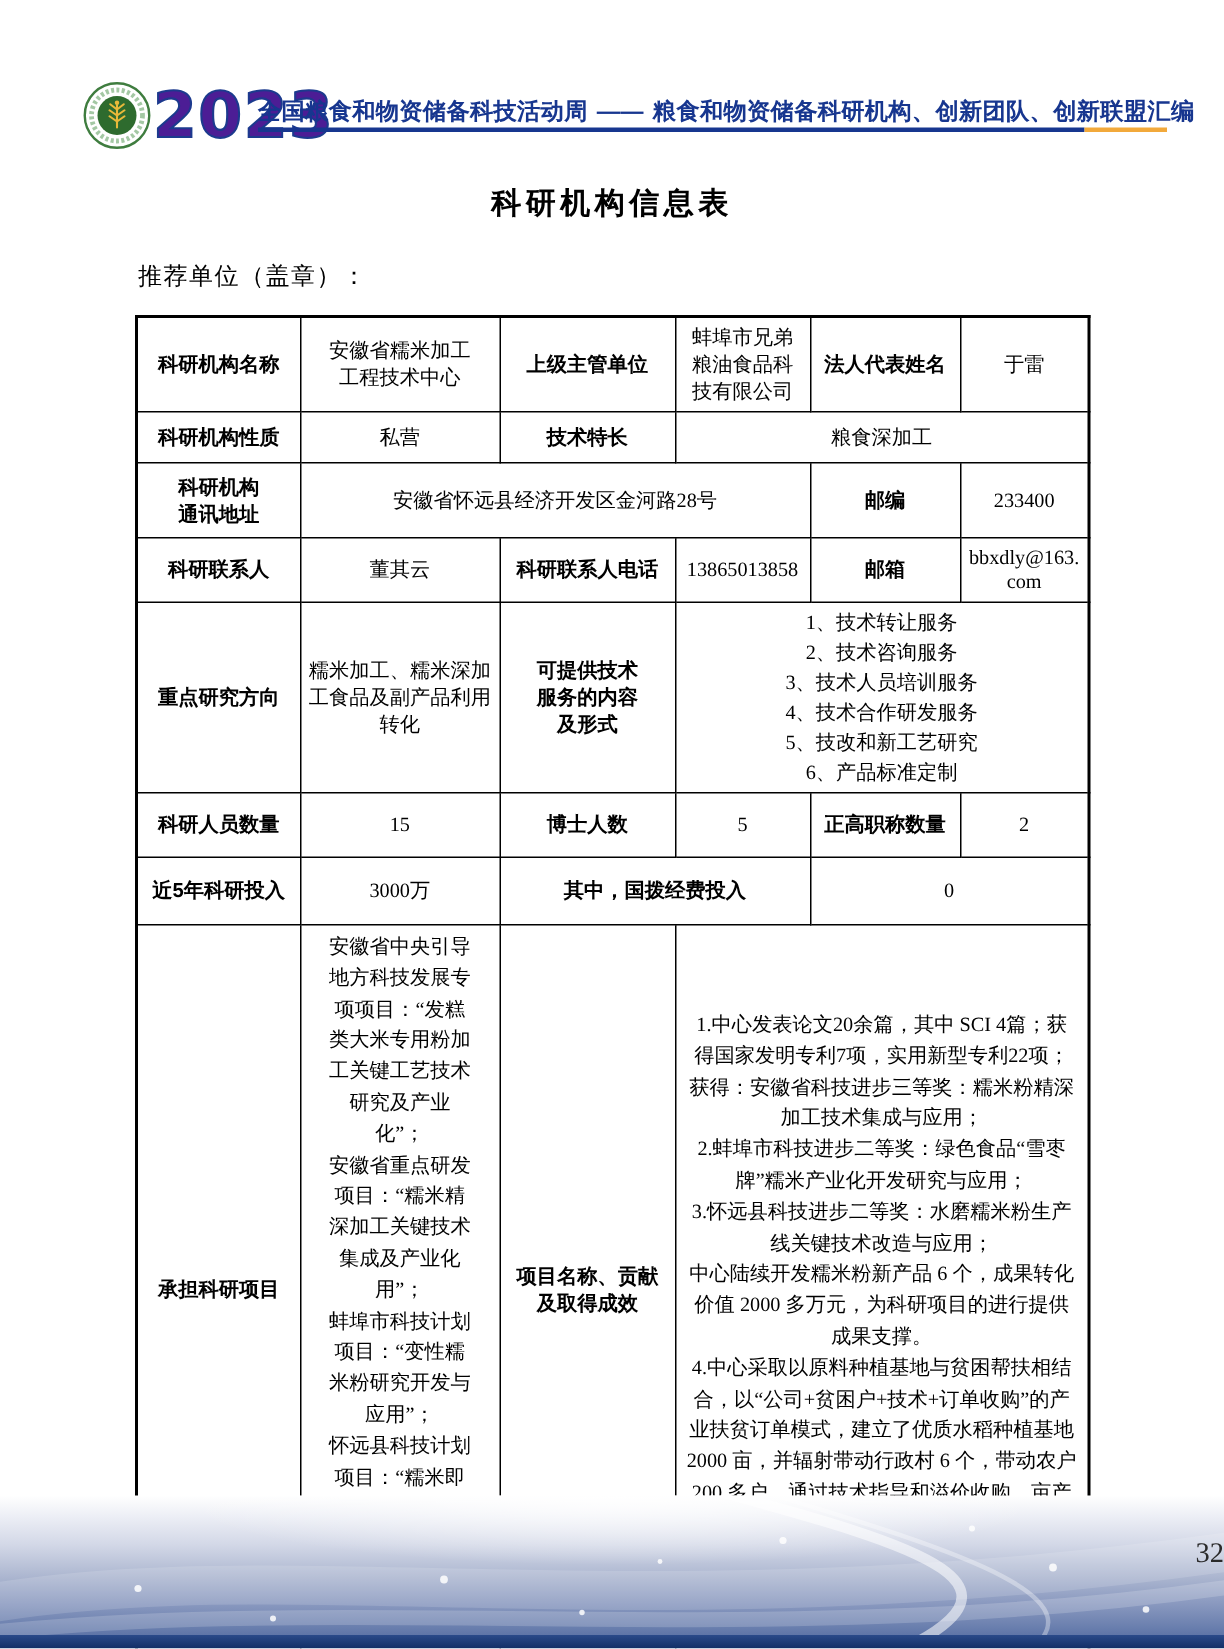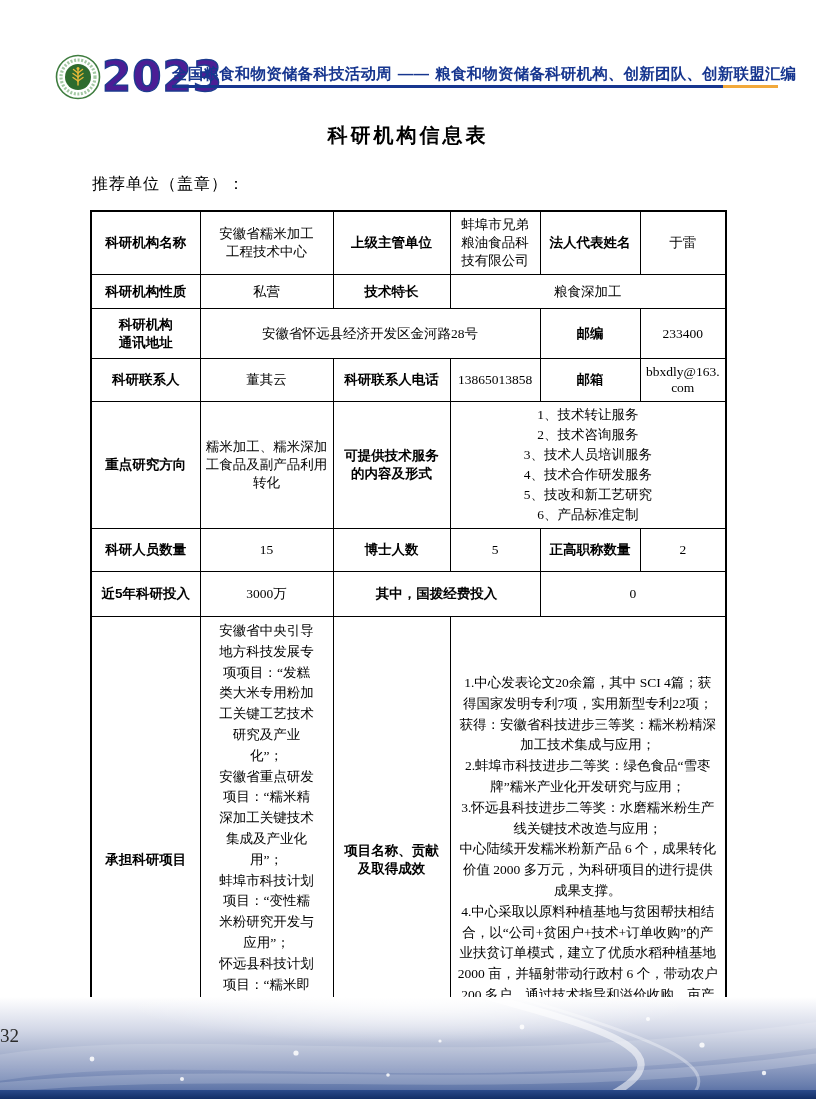--- a/index.html
+++ b/index.html
@@ -43,21 +43,21 @@
   .svc{line-height:20px;padding-left:9px;}
 
   
   .footer{position:absolute;left:0;top:997px;width:816px;height:102px;
           background:linear-gradient(180deg,#ffffff 0%,#eceef5 14%,#d3d8e7 32%,
                      #aeb8d1 52%,#8b9ac0 70%,#6a7fae 86%,#4b639d 100%);}
   .glow{position:absolute;inset:0;
         background:radial-gradient(ellipse 55% 70% at 50% 0%,rgba(255,255,255,.85),rgba(255,255,255,0) 65%);}
   .band{position:absolute;left:0;bottom:0;width:816px;height:9px;
         background:linear-gradient(180deg,#2a4a8a,#122e66);}
-  .pagenum{position:absolute;left:0;top:28px;width:816px;text-align:left;
+  .pagenum{position:absolute;left:0;top:28px;width:816px;text-align:right;
            font-family:"Liberation Serif",serif;font-size:19px;color:#2a2a2a;}
 </style>
 </head>
 <body>
 
 <div class="page">
 
   <div class="logo">
     <svg width="46" height="46" viewBox="0 0 46 46">
       <circle cx="23" cy="23" r="21.5" fill="#ffffff" stroke="#3f7d3f" stroke-width="1.6"></circle>
@@ -123,21 +123,21 @@
       <td class="lbl">科研联系人</td>
       <td class="val">董其云</td>
       <td class="lbl">科研联系人电话</td>
       <td class="val">13865013858</td>
       <td class="lbl">邮箱</td>
       <td class="val brk">bbxdly@163.com</td>
     </tr>
     <tr class="r5">
       <td class="lbl">重点研究方向</td>
       <td class="val">糯米加工、糯米深加工食品及副产品利用转化</td>
-      <td class="lbl" style="padding:2px 7px">可提供技术服务的内容及形式</td>
+      <td class="lbl" style="padding:2px 20px">可提供技术服务的内容及形式</td>
       <td class="val left pre svc" colspan="3">1、技术转让服务
 2、技术咨询服务
 3、技术人员培训服务
 4、技术合作研发服务
 5、技改和新工艺研究
 6、产品标准定制</td>
     </tr>
     <tr class="r6">
       <td class="lbl">科研人员数量</td>
       <td class="val">15</td>

